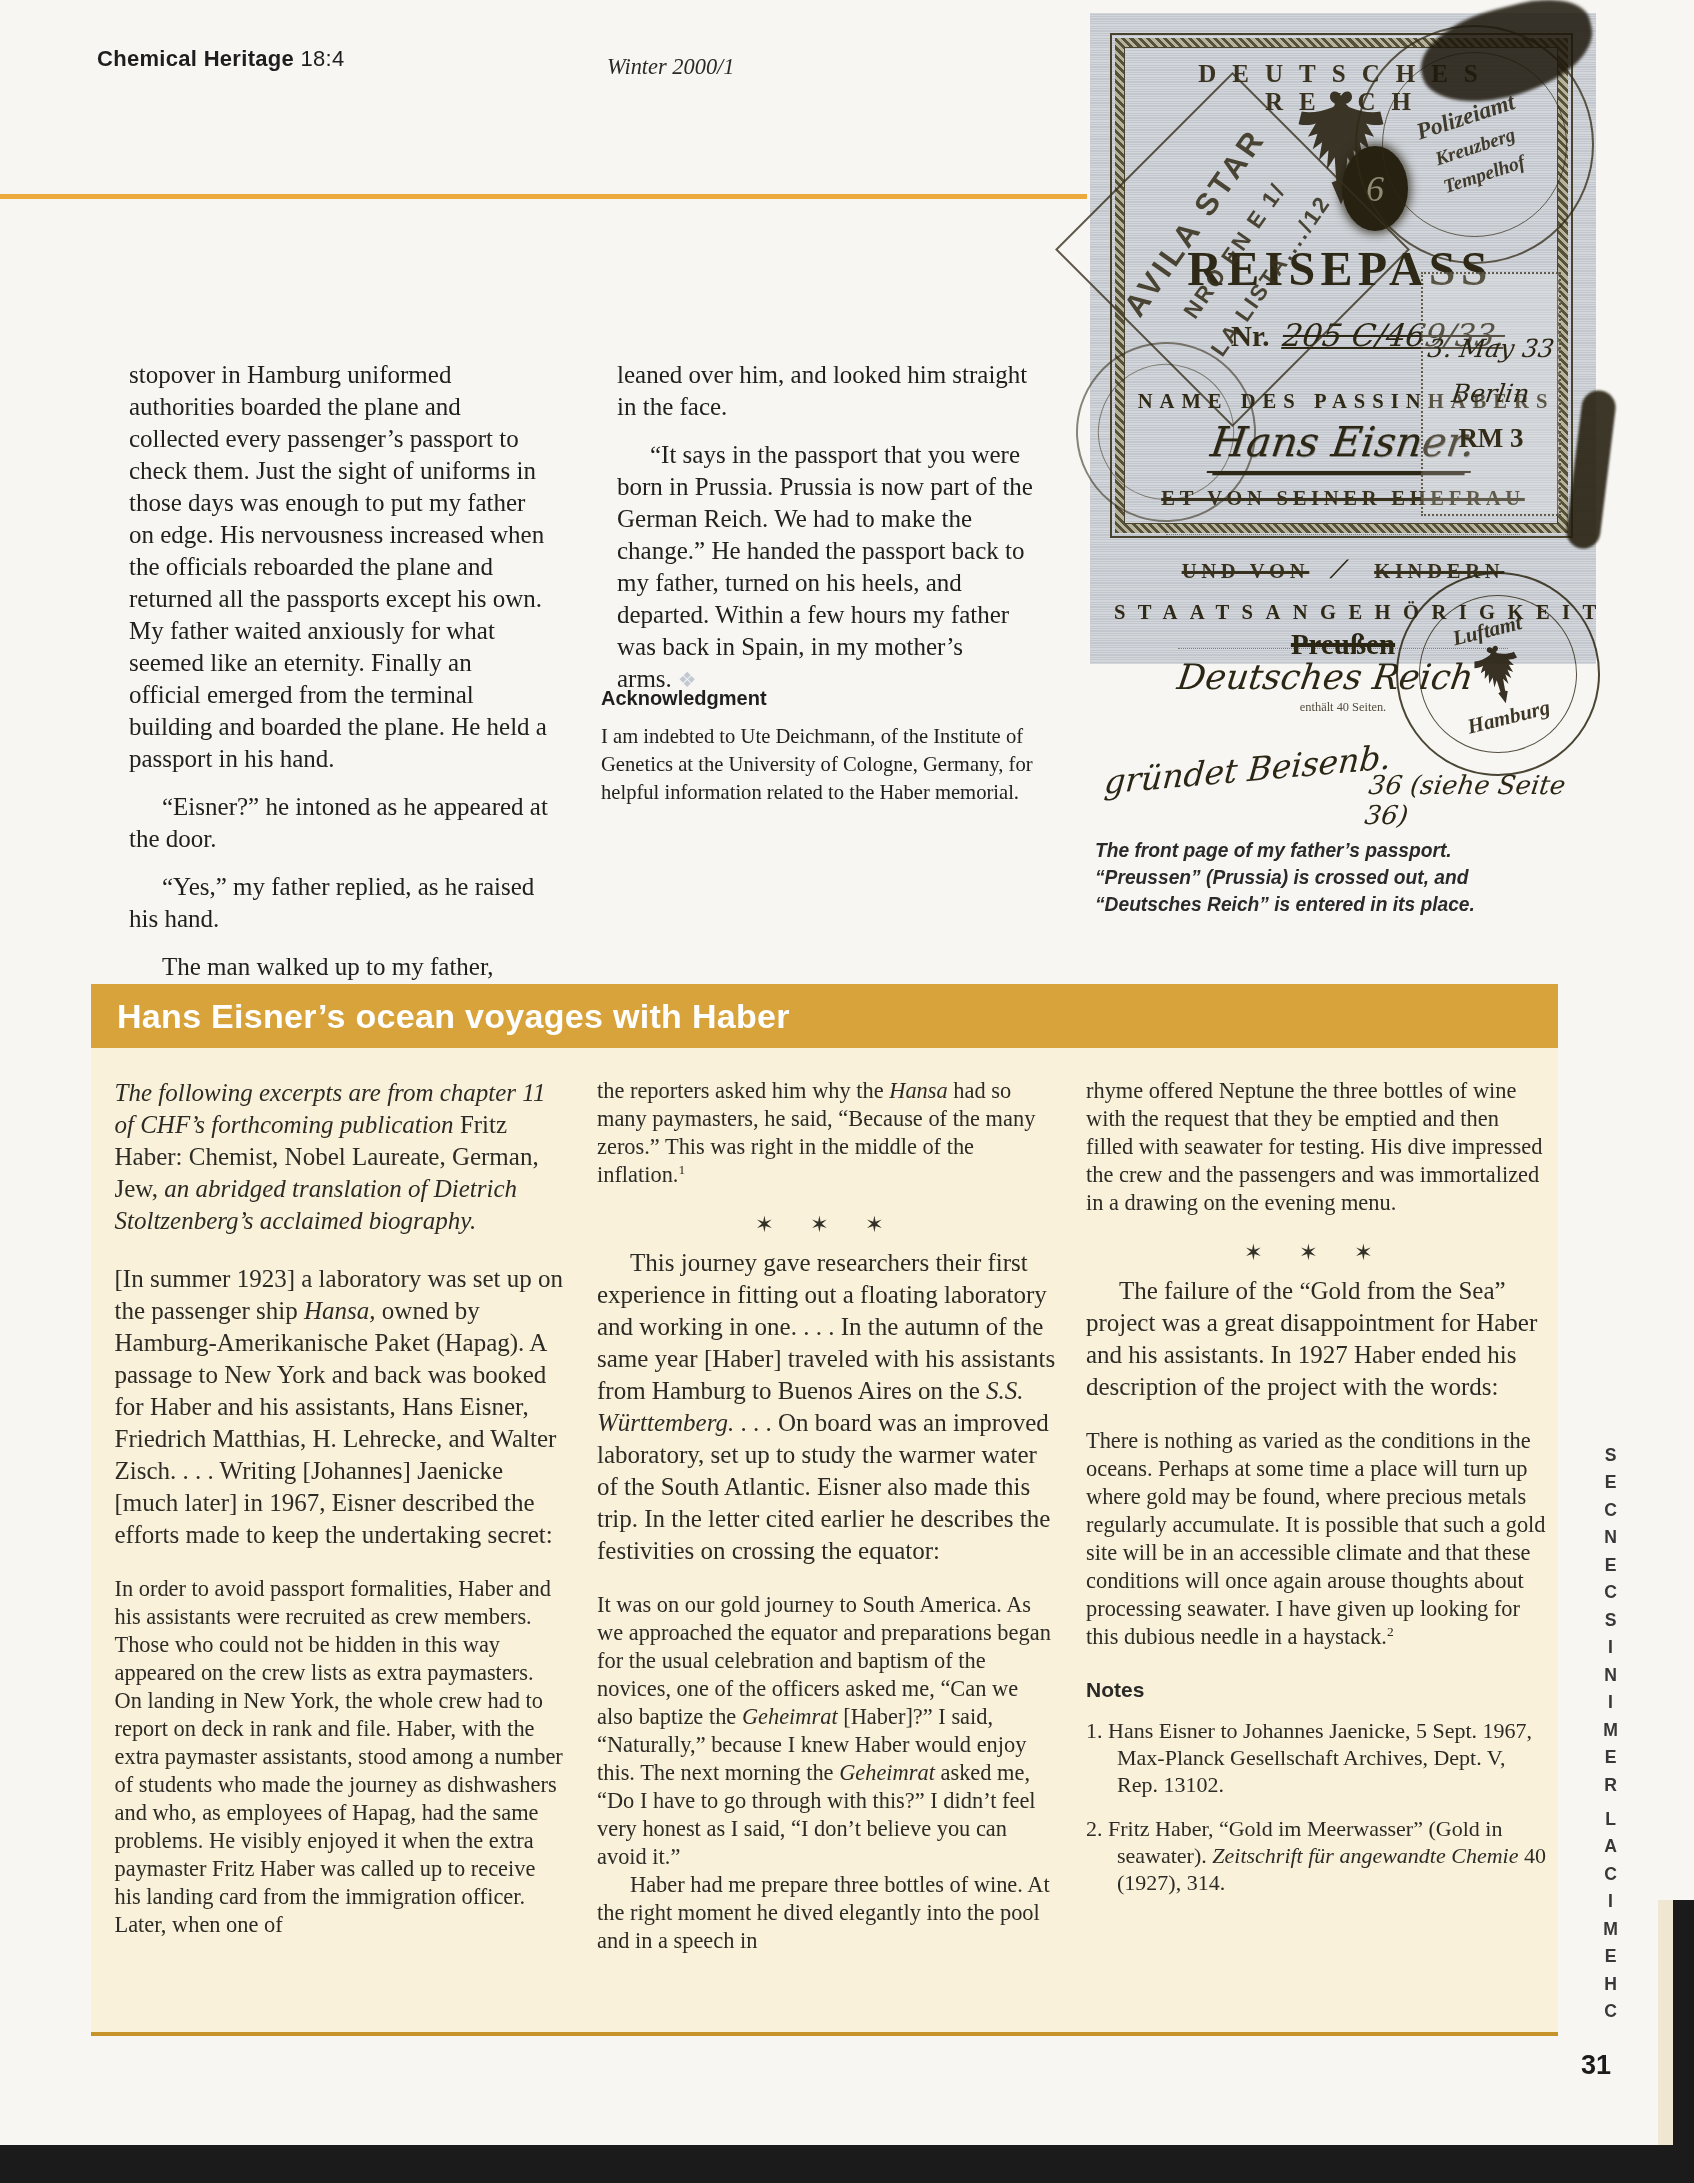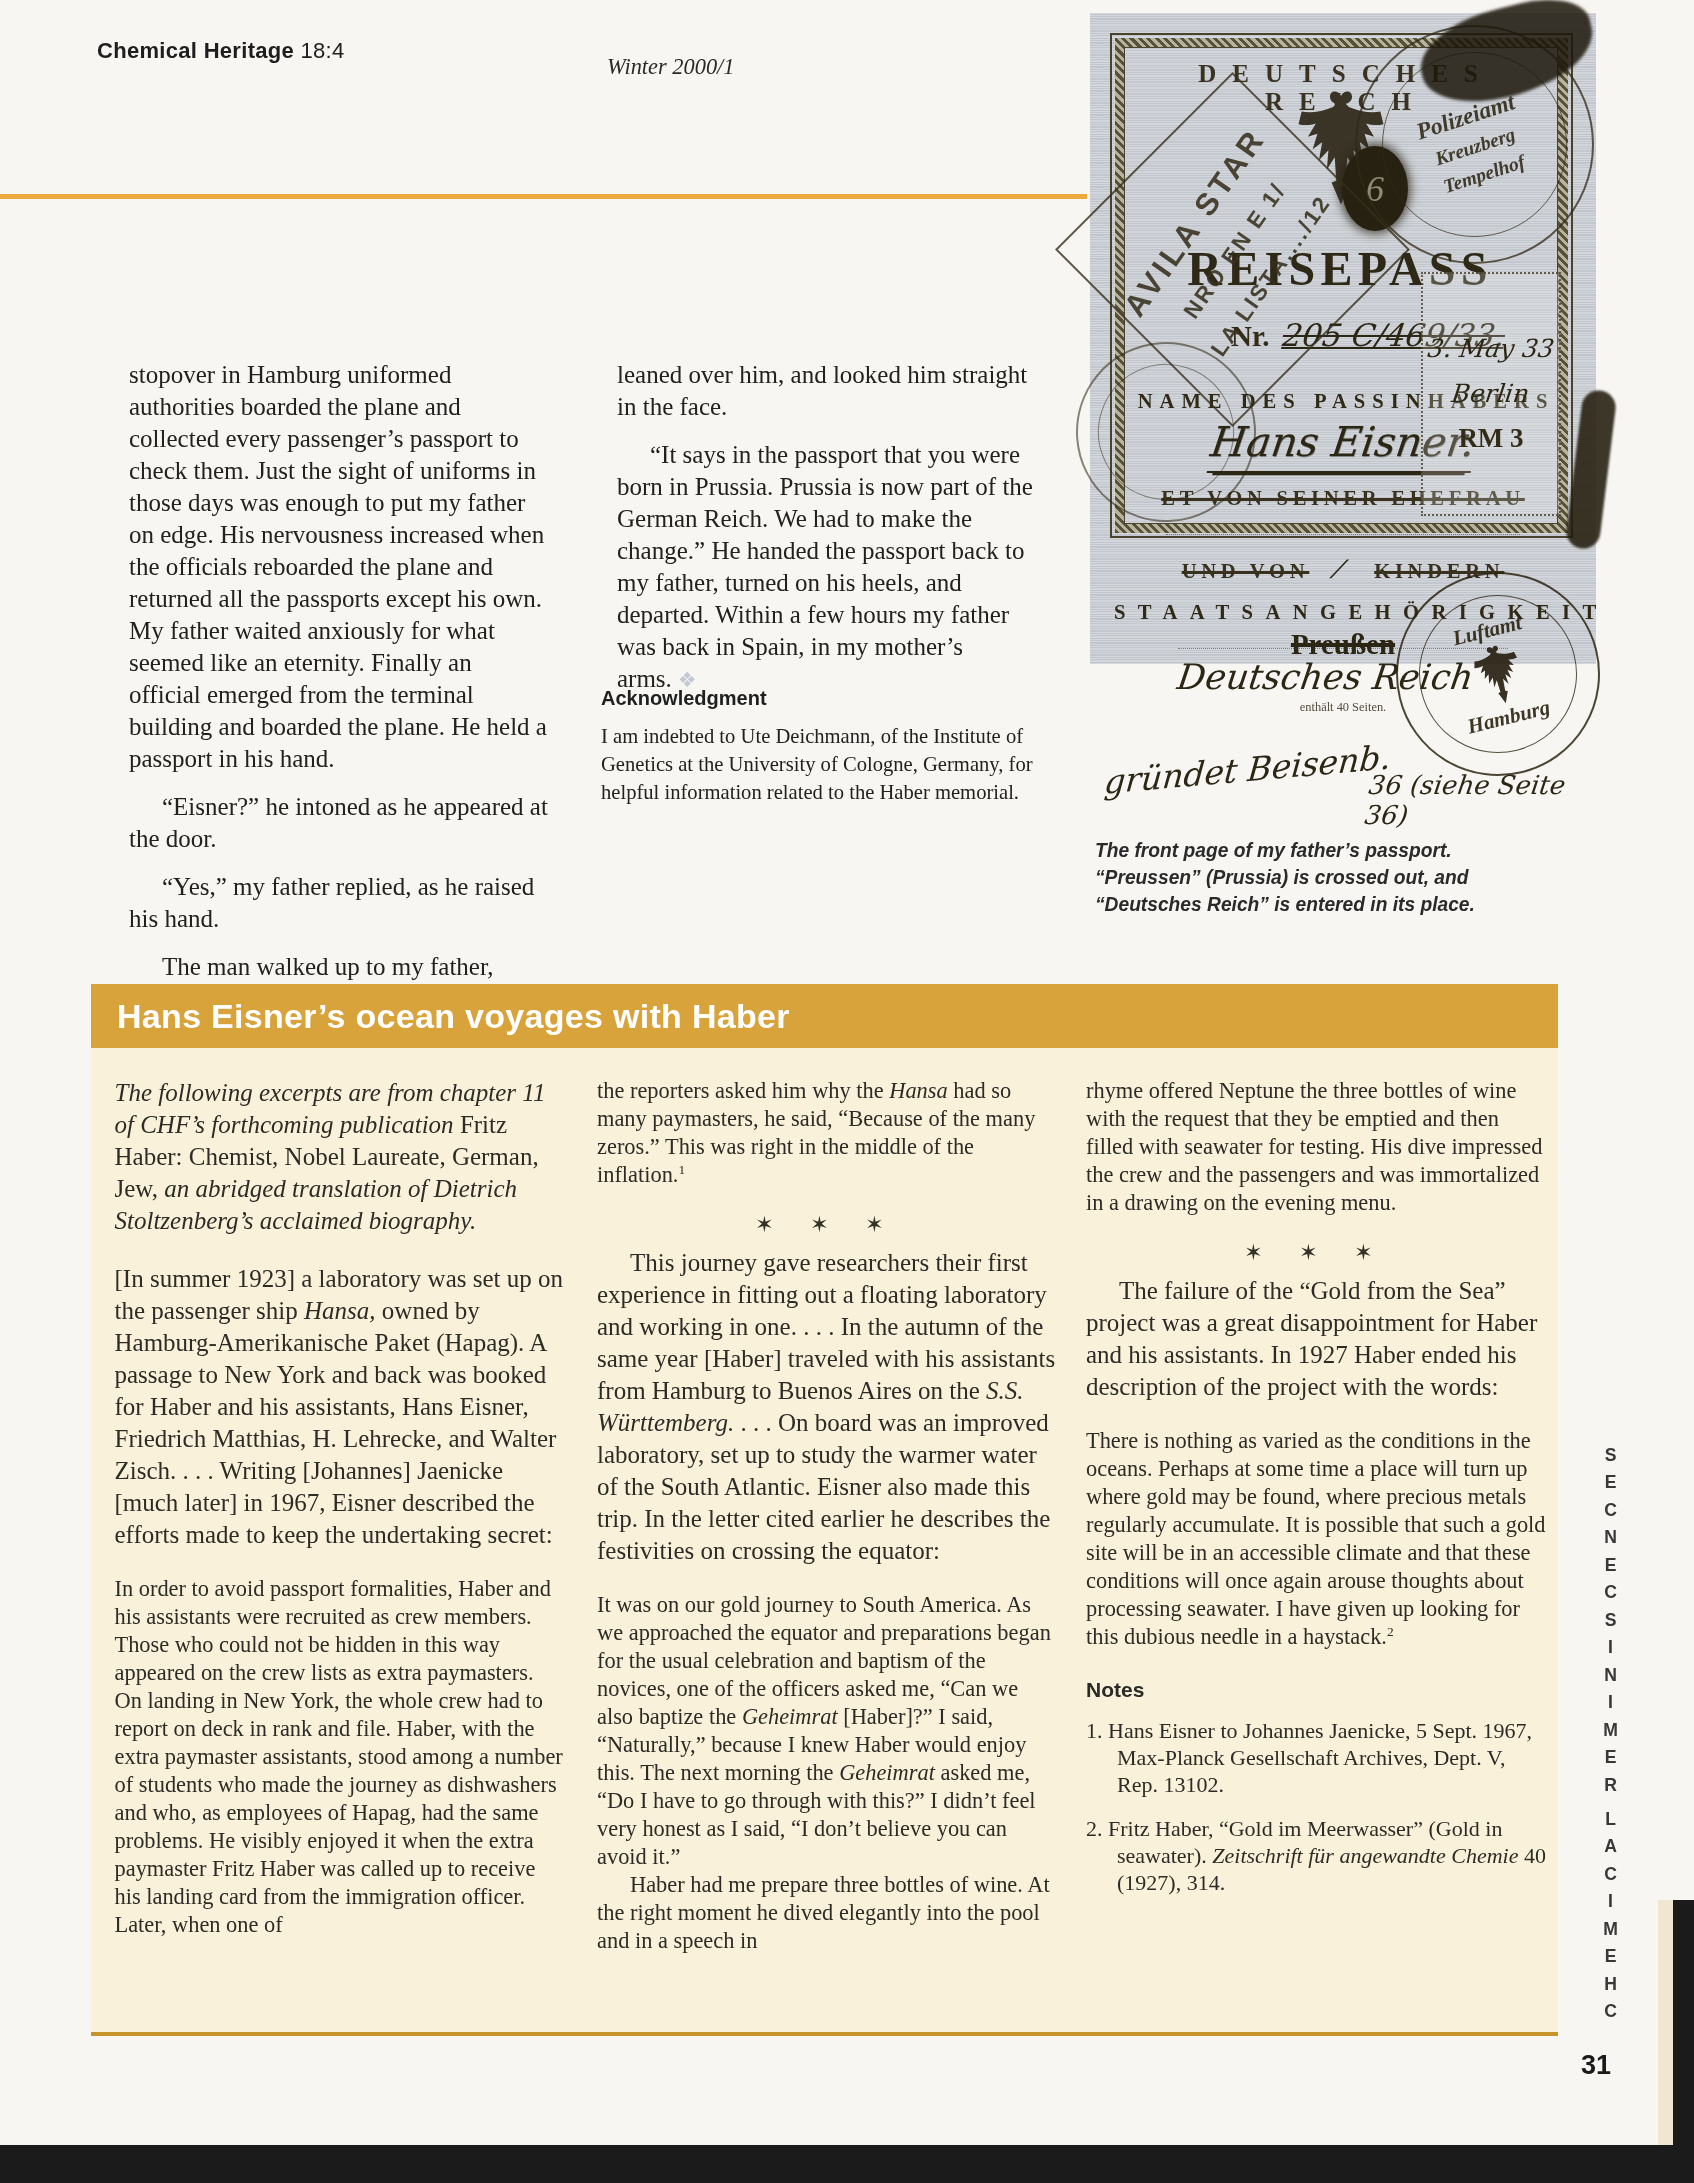--- a/index.html
+++ b/index.html
@@ -6,21 +6,21 @@
   body{
     position:relative; width:1694px; height:2183px; overflow:hidden;
     background:#f7f6f3; font-family:"Liberation Serif","DejaVu Serif",serif;
     color:#22211f;
   }
   .abs{position:absolute;}
   .sans{font-family:"Liberation Sans","DejaVu Sans",sans-serif;}
   .serif{font-family:"Liberation Serif","DejaVu Serif",serif;}
 
   
-  .journal{left:97px; top:38px; font:600 22px "Liberation Sans","DejaVu Sans",sans-serif; color:#1e1e1e; letter-spacing:0.3px;}
+  .journal{left:97px; top:46px; font:600 22px "Liberation Sans","DejaVu Sans",sans-serif; color:#1e1e1e; letter-spacing:0.3px;}
   .journal .jissue{font-weight:400;}
   .issue-date{left:607px; top:54px; font-style:italic; font-size:22.4px; color:#2a2a28;}
   .top-rule{left:0; top:194px; width:1087px; height:5.3px; background:#eca93c;}
 
   
   .acol{width:451px; font-size:25px; line-height:32px; color:#22211f; top:343px;}
   .acol1{left:113px;}
   .acol2{left:601px;}
   .acol p{margin:16px;}
   .acol p.ind{text-indent:33px;}

